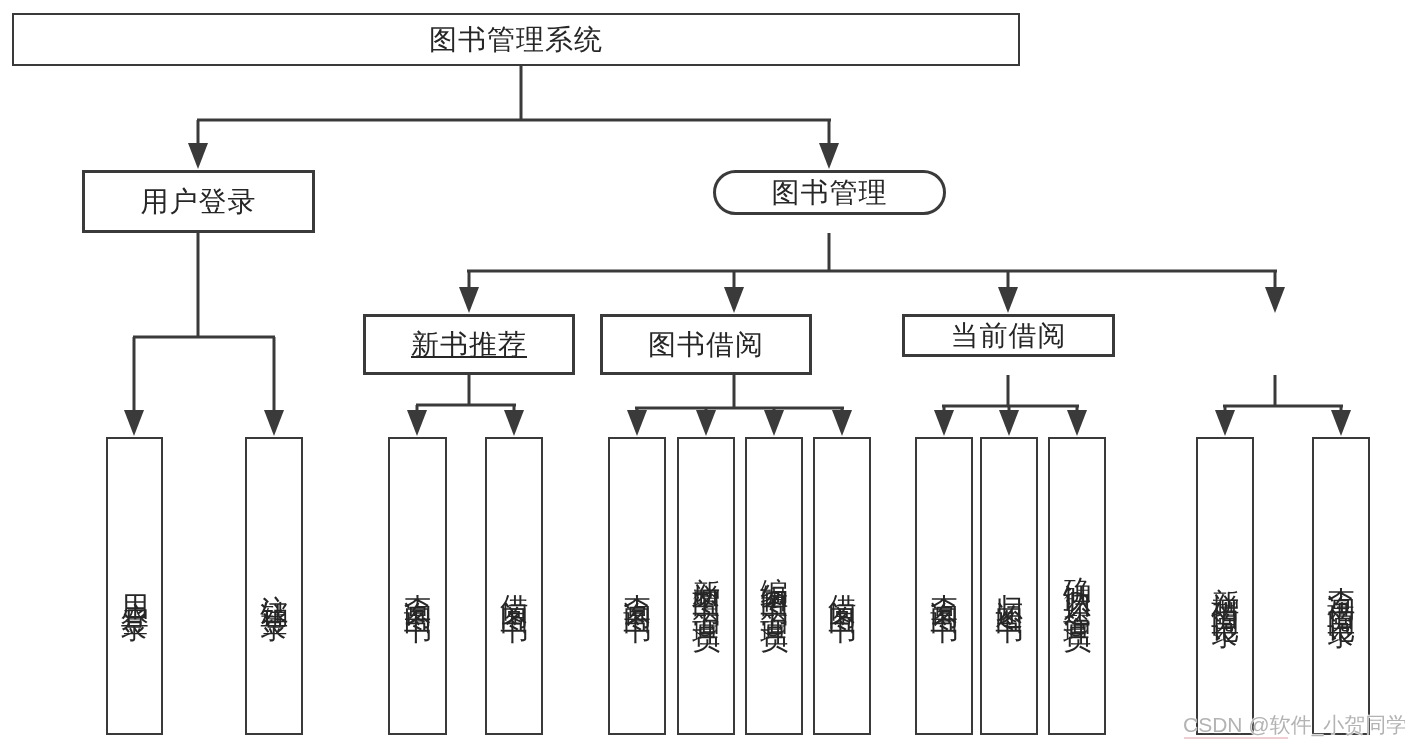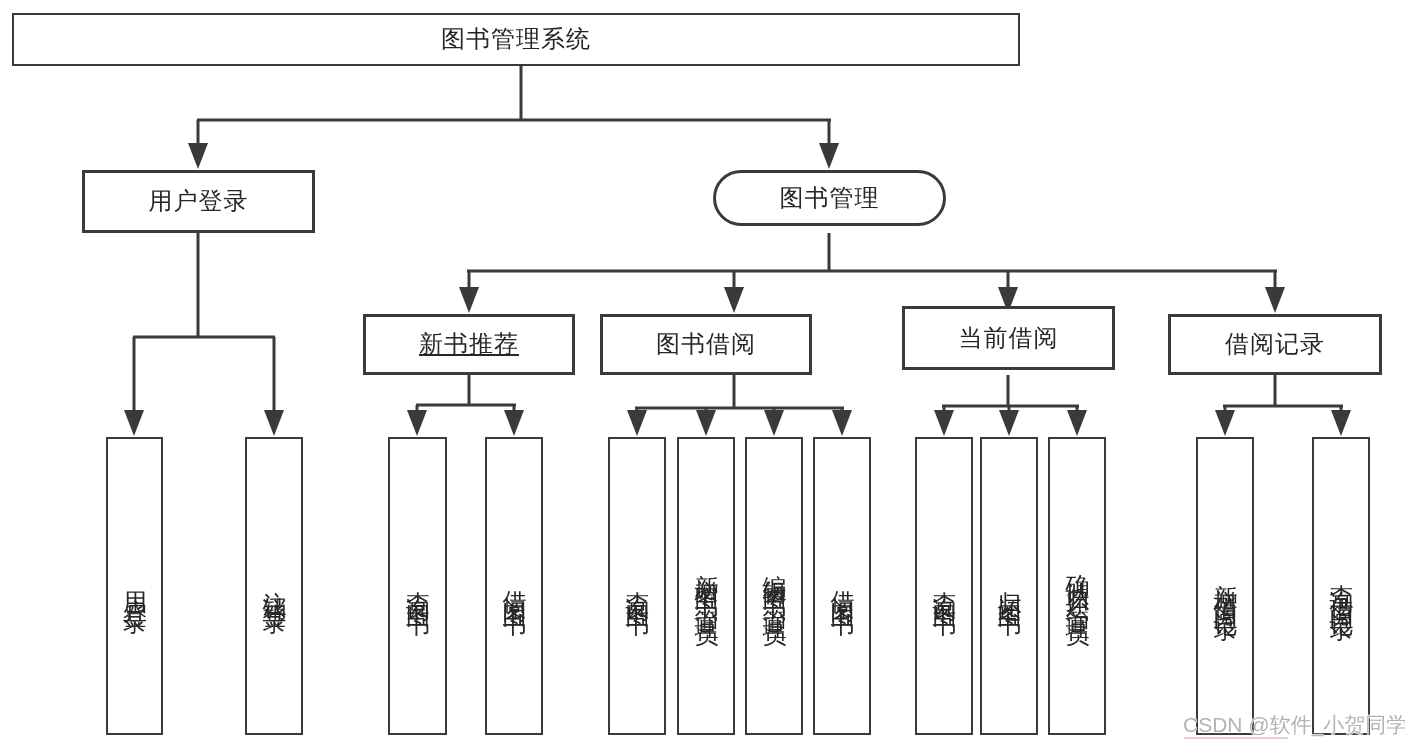--- a/index.html
+++ b/index.html
@@ -16,21 +16,21 @@
   }
   .canvas{position:absolute;left:0;top:0;width:1405px;height:747px;background:var(--box-bg);}
   svg.connectors{position:absolute;left:0;top:0;width:1405px;height:747px;pointer-events:none;}
   svg.connectors line{stroke:var(--line);stroke-width:3;}
   svg.connectors polygon{fill:var(--line);stroke:none;}
   .nodes{position:absolute;left:0;top:0;width:1405px;height:747px;}
   .node{
     position:absolute;box-sizing:border-box;background:var(--box-bg);
     border:3px solid var(--line);
     display:flex;align-items:center;justify-content:center;
-    color:var(--text);font-size:24px;line-height:1.2;
+    color:var(--text);font-size:28px;line-height:1.2;
   }
   .node.lvl1{border-width:2px;}
   .node.h span{letter-spacing:1px;white-space:nowrap;}
   .node.v{border-width:2px;}
   .node.v span{
     writing-mode:vertical-rl;
     text-orientation:mixed;
     letter-spacing:7px;
     white-space:nowrap;
   }
@@ -102,34 +102,31 @@
       <line x1="1341" y1="406" x2="1341" y2="416"></line>
       <polygon points="1331,410 1351,410 1341,436"></polygon>
     </svg>
   <div class="nodes">
       <div class="node lvl1 h" style="left: 12px; top: 13px; width: 1008px; height: 53px;">
         <span>图书管理系统</span>
       </div>
       <div class="node lvl2 h" style="left: 82px; top: 170px; width: 233px; height: 63px;">
         <span>用户登录</span>
       </div>
-      <div class="node lvl2 h" style="left: 713px; top: 170px; width: 233px; height: 56px; border-radius: 29px;">
+      <div class="node lvl2 h" style="left: 713px; top: 170px; width: 233px; height: 45px; border-radius: 29px;">
         <span>图书管理</span>
       </div>
       <div class="node lvl3 h" style="left: 363px; top: 314px; width: 212px; height: 61px; text-decoration: underline;">
         <span>新书推荐</span>
       </div>
       <div class="node lvl3 h" style="left: 600px; top: 314px; width: 212px; height: 61px;">
         <span>图书借阅</span>
       </div>
-      <div class="node lvl3 h" style="left: 902px; top: 306px; width: 213px; height: 64px;">
+      <div class="node lvl3 h" style="left: 902px; top: 314px; width: 213px; height: 43px;">
         <span>当前借阅</span>
-      </div>
-      <div class="node lvl3 h" style="left: 1168px; top: 314px; width: 214px; height: 61px;">
-        <span>借阅记录</span>
       </div>
       <div class="node lvl4 v" style="left: 106px; top: 437px; width: 57px; height: 298px;">
         <span>用户登录</span>
       </div>
       <div class="node lvl4 v" style="left: 245px; top: 437px; width: 58px; height: 298px;">
         <span>注销登录</span>
       </div>
       <div class="node lvl4 v" style="left: 388px; top: 437px; width: 59px; height: 298px;">
         <span>查询图书</span>
       </div>

